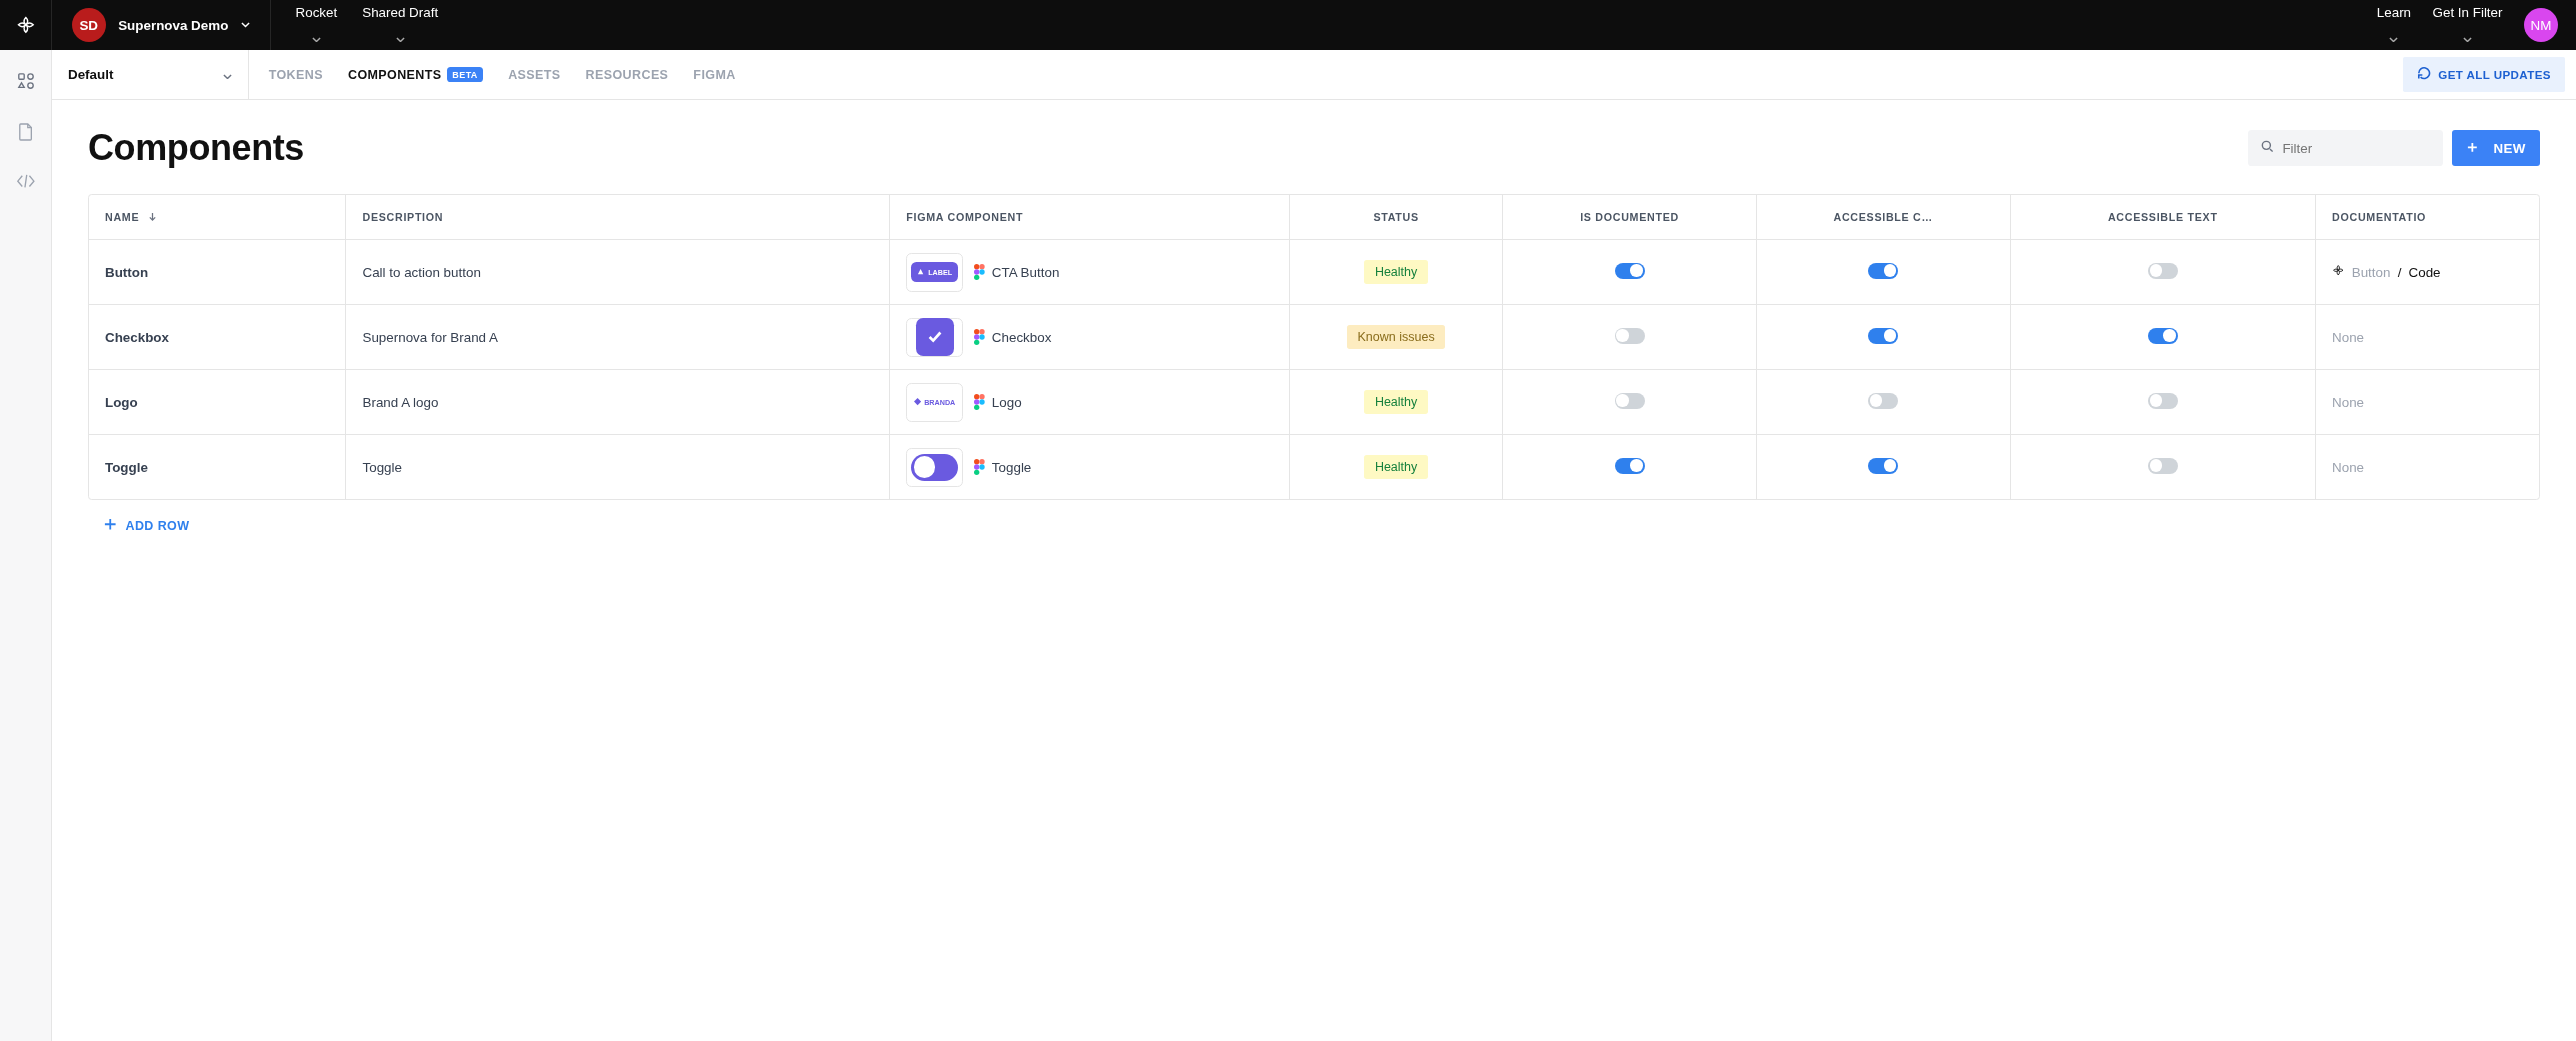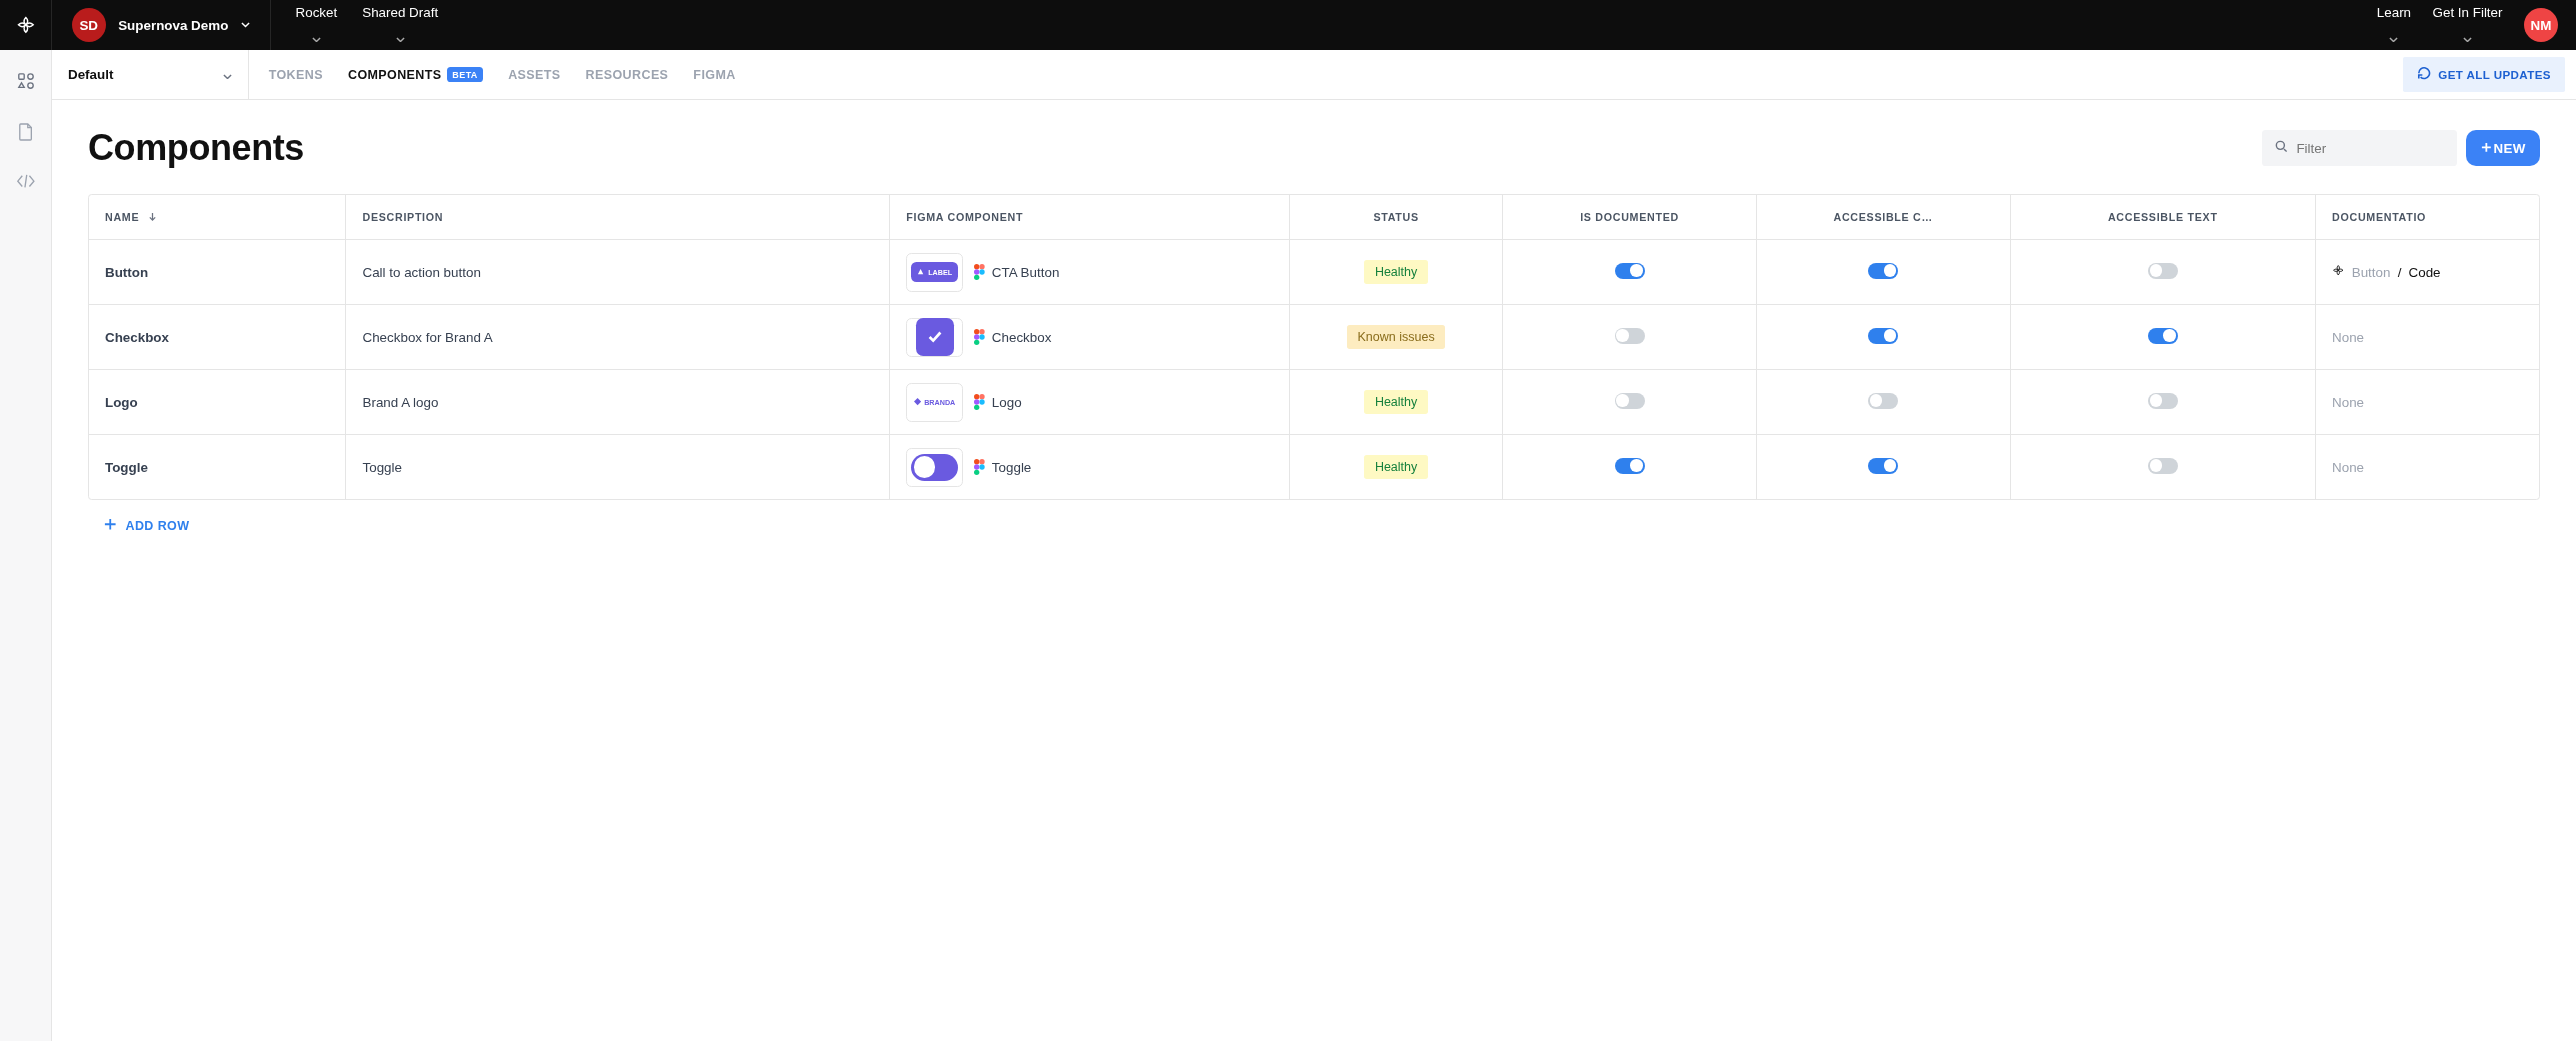--- a/index.html
+++ b/index.html
@@ -20,21 +20,21 @@
   }
   .topbar-left { width: 52px; display: flex; align-items: center; justify-content: center; border-right: 0.9px solid #262626; height: 100%; }
   .workspace-seg { display: flex; align-items: center; gap: 12.5px; padding: 0 19.7px; border-right: 0.9px solid #262626; height: 100%; cursor: pointer; }
   .workspace-avatar { width: 34px; height: 34px; border-radius: 50%; background: #b91c1c; display: flex; align-items: center; justify-content: center; font-weight: 700; font-size: 13.4px; }
   .workspace-name { font-weight: 700; font-size: 13.4px; }
   .chevron-down { width: 9px; height: 5.4px; display: inline-flex; }
   .top-dropitems { display: flex; align-items: center; gap: 25px; padding-left: 25px; }
   .top-dropitem { display: flex; align-items: center; gap: 10.7px; font-weight: 500; font-size: 13.4px; cursor: pointer; flex-direction: column; }
   .topbar .spacer { flex: 1; }
   .topbar-right { display: flex; align-items: center; gap: 21.5px; }
-  .user-avatar { width: 34px; height: 34px; border-radius: 50%; background: #ef4444; display: flex; align-items: center; justify-content: center; font-weight: 700; font-size: 13.4px; color: #fff; }
+  .user-avatar { width: 34px; height: 34px; border-radius: 50%; background: #d946ef; display: flex; align-items: center; justify-content: center; font-weight: 400; font-size: 13.4px; color: #fff; }
 
   .body { flex: 1; display: flex; }
   .iconrail {
     width: 52px;
     border-right: 0.9px solid #e5e5e5;
     background: #f7f7f8;
     display: flex;
     flex-direction: column;
     align-items: center;
     padding-top: 21.5px;
@@ -88,25 +88,25 @@
   .filter-input-wrap input { border: none; background: transparent; outline: none; font-size: 13.4px; width: 100%; }
   .new-btn {
     margin-left: 9px;
     background: #3b82f6;
     color: #fff;
     border: none;
     height: 36px;
     padding: 0 14.3px;
     display: flex;
     align-items: center;
-    gap: 2px;
+    gap: 16px;
     font-weight: 700;
     letter-spacing: 0.4px;
     cursor: pointer;
-    border-radius: 10px;
+    border-radius: 3px;
     text-align: center;
   }
 
   .components-table { width: 100%; min-width: 1270px; border: 0.9px solid #e5e5e5; border-radius: 3.6px; border-collapse: separate; border-spacing: 0; table-layout: fixed; }
   .components-table th {
     text-align: left;
     padding: 16px 16px;
     font-size: 10.7px;
     font-weight: 700;
     letter-spacing: 0.7px;
@@ -374,21 +374,21 @@
                         <path d="M12 3c3 3 3 6 0 9-3-3-3-6 0-9zM12 21c-3-3-3-6 0-9 3 3 3 6 0 9zM3 12c3-3 6-3 9 0-3 3-6 3-9 0zM21 12c-3 3-6 3-9 0 3-3 6-3 9 0z"></path>
                       </svg></span>
                     <span class="path">Button</span>
                     <span> / </span>
                     <span>Code</span>
                   </div>
                 </td>
               </tr>
               <tr>
                 <td class="name-cell">Checkbox</td>
-                <td>Checkbox for Brand A</td>
+                <td>Supernova for Brand A</td>
                 <td>
                   <div class="figma-cell">
                     <div class="figma-thumb">
                       <div class="thumb-checkbox">
                         <svg width="18" height="18" viewBox="0 0 20 20" fill="none" stroke="#fff" stroke-width="3">
                           <path d="M4 10l4 4 8-9"></path>
                         </svg>
                       </div>
                     </div>
                     <div class="figma-name">

